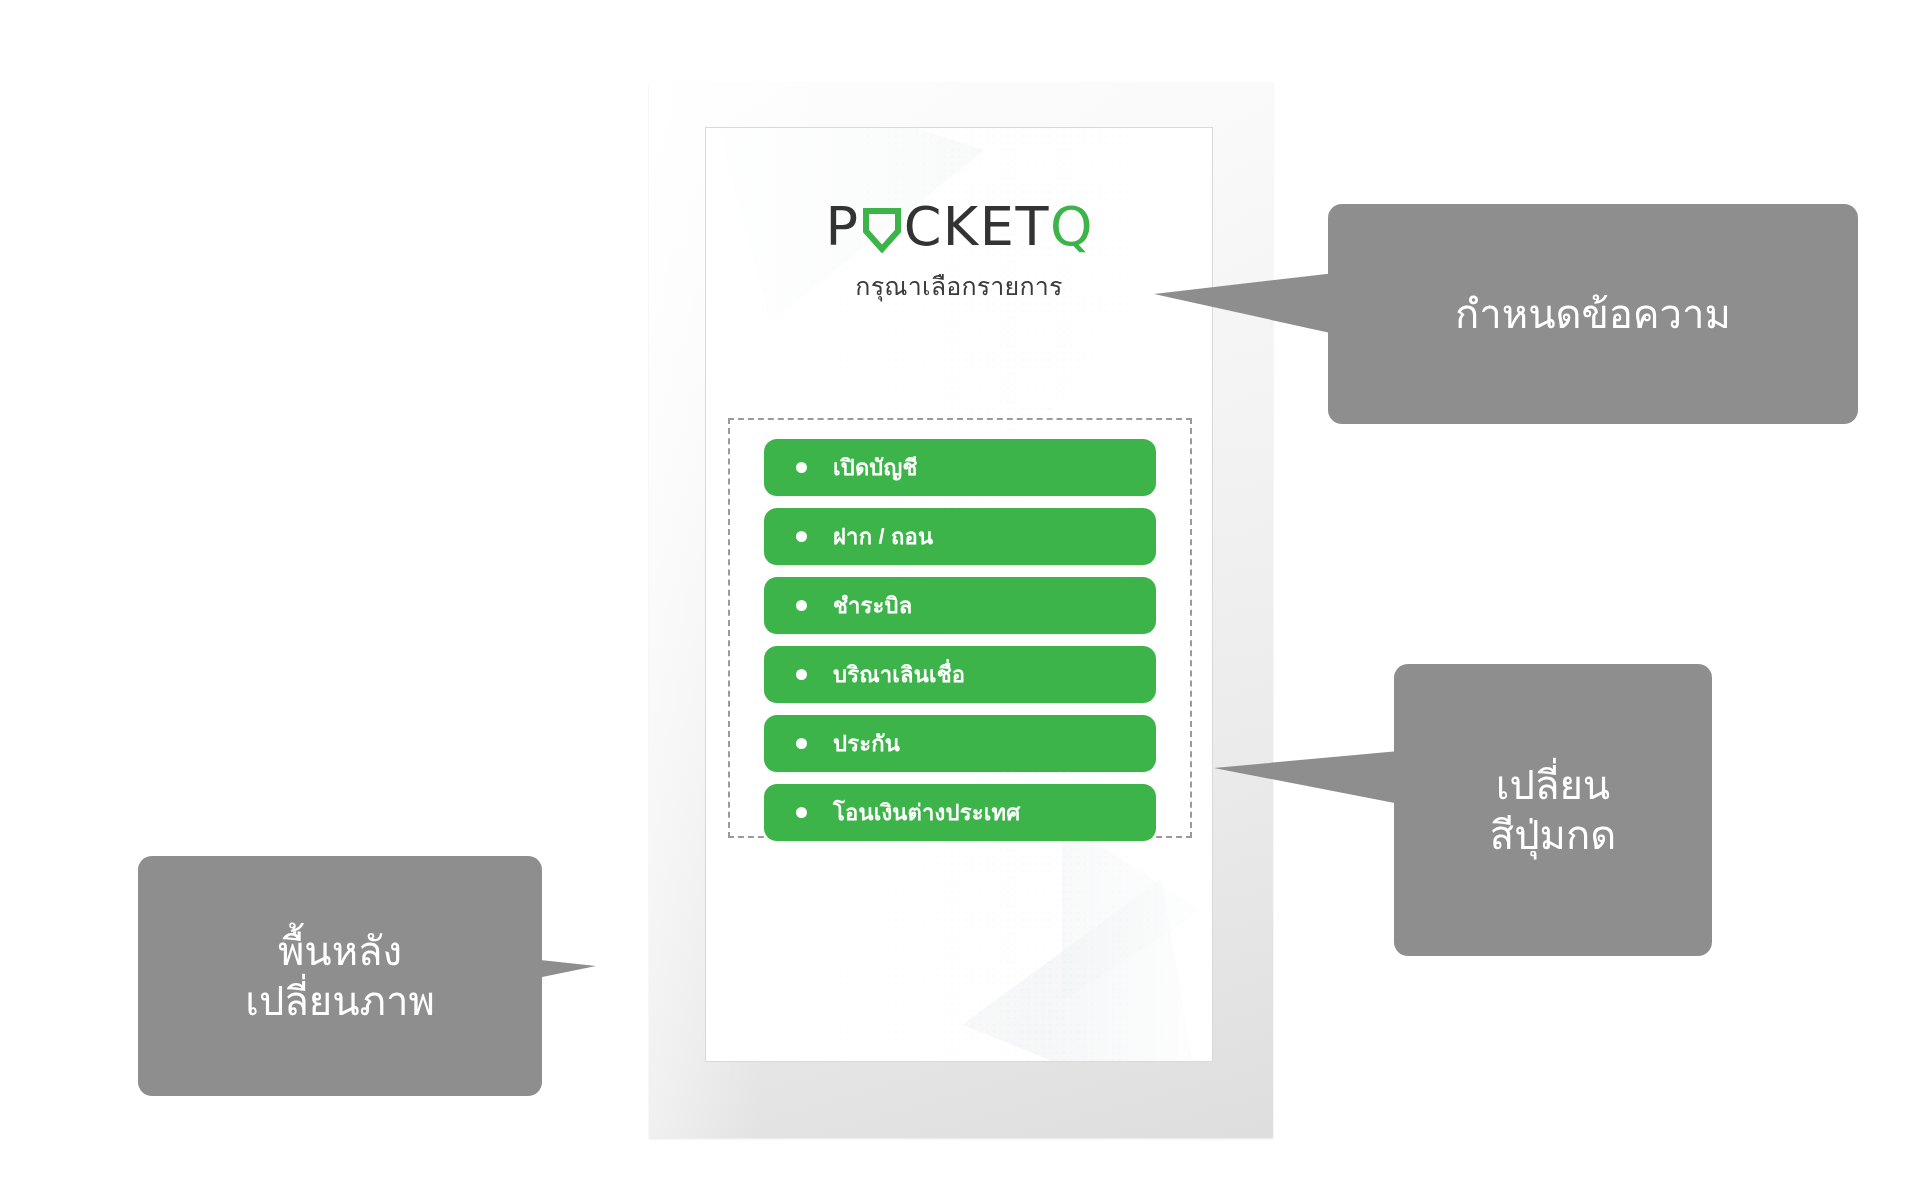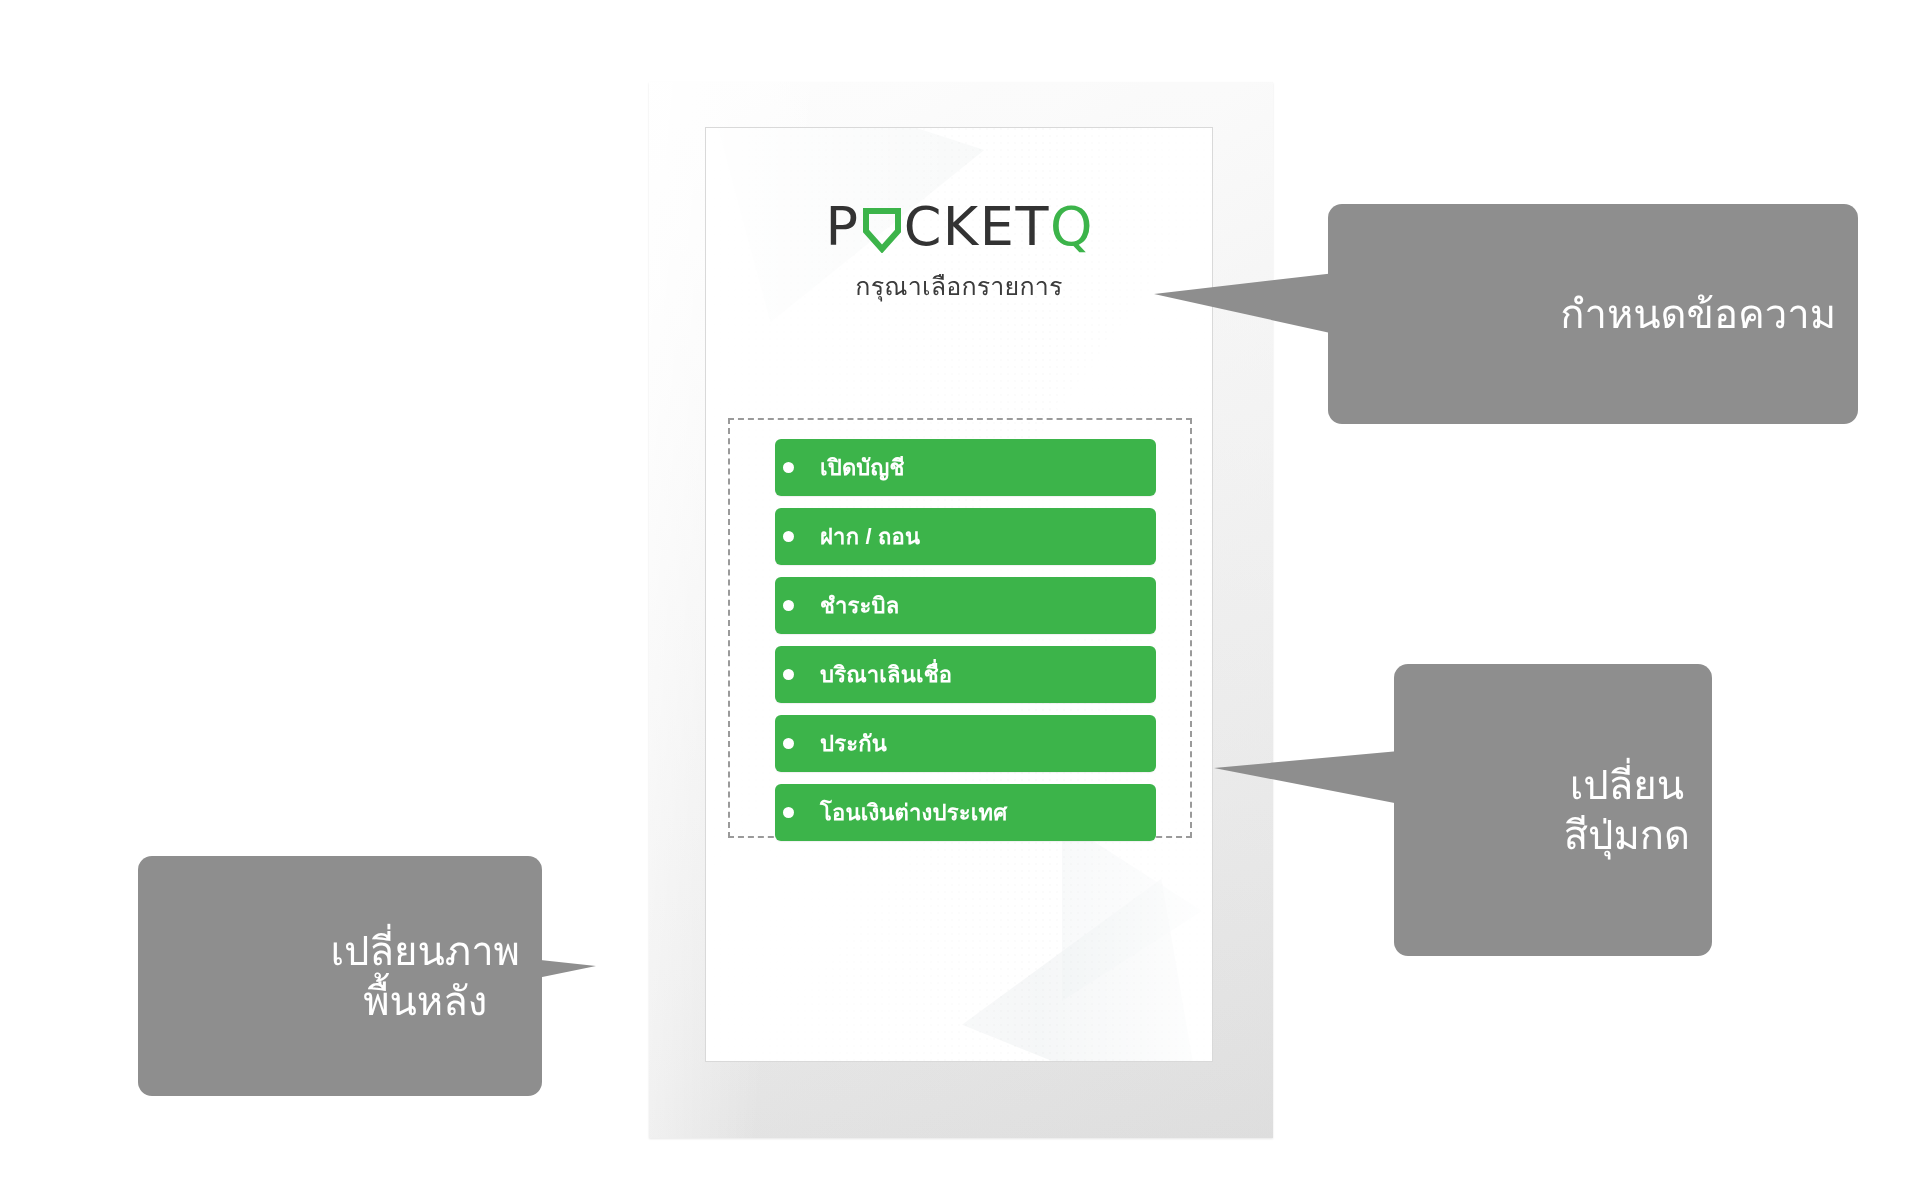--- a/index.html
+++ b/index.html
@@ -163,27 +163,26 @@
     left: 58px;
     top: 311px;
     width: 392px;
     display: flex;
     flex-direction: column;
     gap: 12px;
   }
   .menu-btn {
     height: 57px;
     background: #3cb44a;
-    border-radius: 6px;
+    border-radius: 13px;
     display: flex;
     align-items: center;
-    padding-left: 8px;
+    padding-left: 32px;
     cursor: pointer;
     box-shadow: 0 1px 1px rgba(0,0,0,.06);
-    margin-left: 11px;
   }
   .menu-bullet {
     width: 11px;
     height: 11px;
     border-radius: 50%;
     background: #ffffff;
     flex: 0 0 auto;
     margin-right: 26px;
   }
   .menu-label {
@@ -195,21 +194,21 @@
   }
 
   
   .callout {
     position: absolute;
     background: #8e8e8e;
     border-radius: 14px;
     color: #ffffff;
     display: flex;
     align-items: center;
-    justify-content: flex-end;
+    justify-content: center;
     text-align: center;
     padding: 14px 22px;
     line-height: 1.26;
     font-size: 40px;
     z-index: 8;
   }
   .callout span { display: block; }
 
   .callout-arrow {
     position: absolute;
@@ -344,18 +343,18 @@
   <div class="callout" id="callout-buttoncolor">
     <div>
       <span>เปลี่ยน</span>
       <span>สีปุ่มกด</span>
     </div>
   </div>
 
   <div class="callout-arrow" id="arrow-background"></div>
   <div class="callout" id="callout-background">
     <div>
+      <span>พื้นหลัง</span>
       <span>เปลี่ยนภาพ</span>
-      <span>พื้นหลัง</span>
     </div>
   </div>
 
 </div>
 
 </body></html>

